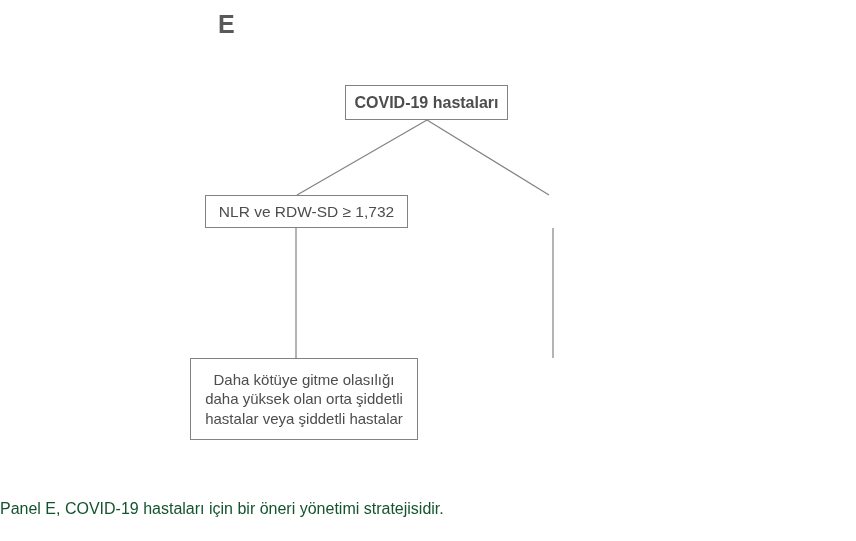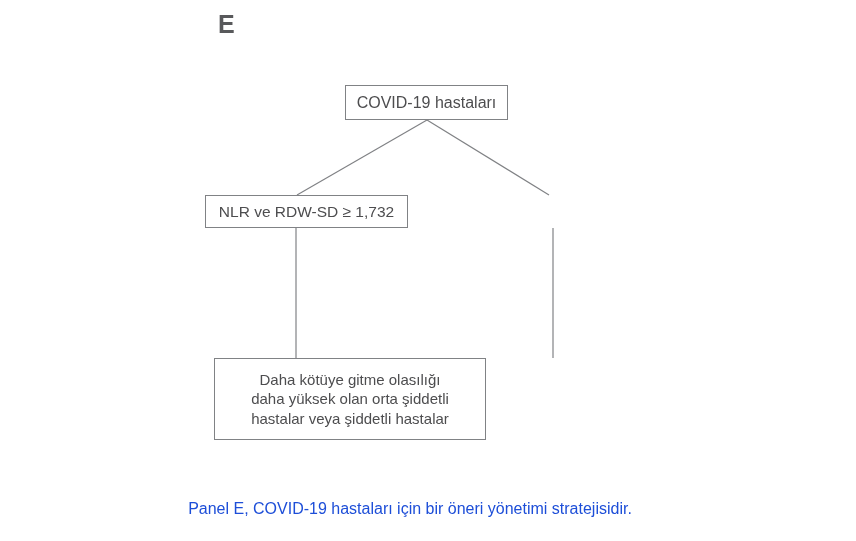--- a/index.html
+++ b/index.html
@@ -39,54 +39,54 @@
     display: flex;
     align-items: center;
     justify-content: center;
     text-align: center;
     white-space: pre-line;
   }
   .node-root {
     left: 345px; top: 85px;
     width: 163px; height: 35px;
     font-size: 16px;
+    font-weight: bold;
   }
   .node-cond-left {
     left: 205px; top: 195px;
     width: 203px; height: 33px;
     font-size: 15.5px;
   }
   .node-cond-right {
     left: 453px; top: 195px;
     width: 205px; height: 33px;
     font-size: 15.5px;
   }
   .node-outcome {
     top: 358px;
     height: 82px;
     font-size: 15px;
     line-height: 19.5px;
   }
   .node-outcome-left {
     left: 190px;
-    width: 272px;
-    margin-left: 24px;
+    width: 228px;
   }
   .node-outcome-right {
     left: 442px;
     width: 228px;
   }
   .caption {
     position: absolute;
     left: 0;
     top: 500px;
     width: 820px;
-    text-align: center;
+    text-align: left;
     font-size: 16px;
-    color: #1d4ed8;
+    color: #14532d;
   }
 </style>
 </head>
 <body>
 
 <div class="stage">
 
   <div class="panel-label">E</div>
 
   <svg class="connectors" viewBox="0 0 856 541" xmlns="http://www.w3.org/2000/svg">

